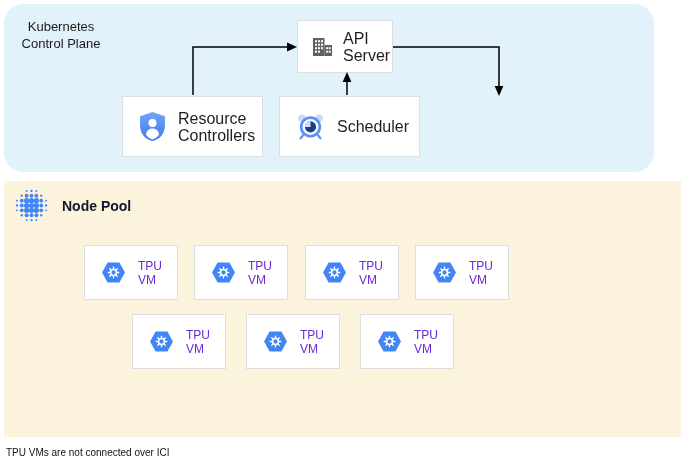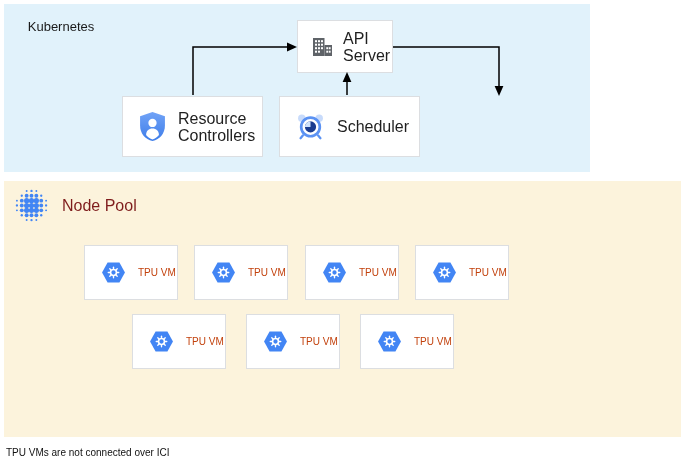--- a/index.html
+++ b/index.html
@@ -1,59 +1,60 @@
 <!DOCTYPE html>
 <html><head>
 <meta charset="utf-8">
 <style>
   html,body{margin:0;padding:0;background:#ffffff;}
   .canvas{
     position:relative;width:685px;height:475px;background:#ffffff;
     font-family:"Liberation Sans", sans-serif;color:#1f1f1f;overflow:hidden;
   }
   .section{position:absolute;}
-  .cp-section{left:4px;top:4px;width:586px;height:168px;background:#e1f2fb;}
+  .cp-section{left:4px;top:4px;width:650px;height:168px;background:#e1f2fb;border-radius:20px;}
   .np-section{left:4px;top:181px;width:677px;height:256px;background:#fcf3dc;}
   .cp-label{
     position:absolute;left:8px;top:14px;width:98px;text-align:center;
     font-size:13px;line-height:17px;color:#1a1a1a;
   }
   .node-box{
     position:absolute;background:#ffffff;border:1px solid #dcdee1;
     display:flex;align-items:center;box-sizing:border-box;
   }
   .node-box .txt{font-size:16px;line-height:17px;color:#1f1f1f;}
   .api-box{left:293px;top:16px;width:96px;height:53px;padding-left:14px;gap:10px;}
   .api-box .txt{width:50px;}
   .rc-box{left:118px;top:92px;width:141px;height:61px;padding-left:17px;gap:13px;}
   .rc-box .txt{width:80px;}
   .sch-box{left:275px;top:92px;width:141px;height:61px;padding-left:16px;gap:12px;}
   .st-box{left:433px;top:92px;width:125px;height:61px;padding-left:16px;gap:12px;}
   .arrows{position:absolute;left:0;top:0;pointer-events:none;}
   .np-header{position:absolute;left:10px;top:7px;display:flex;align-items:center;gap:13px;}
-  .np-header .txt{font-size:16px;color:#7f1d1d;}
+  .np-header .txt{font-size:14px;color:#0f172a;font-weight:bold;}
   .tpu-box{
     position:absolute;width:94px;height:55px;background:#ffffff;border:1px solid #dcdee1;
     display:flex;align-items:center;box-sizing:border-box;padding-left:17px;gap:13px;
   }
-  .tpu-box .txt{font-size:10px;color:#c2410c;text-align:right;}
+  .tpu-box .txt{font-size:12px;color:#6d28d9;}
   .r1{top:64px;} .r2{top:133px;}
   .footer-note{
     position:absolute;left:6px;top:447px;font-size:10px;color:#111111;
   }
   .icon{display:block;flex:0 0 auto;}
 </style>
 </head>
 <body>
 
 <div class="canvas">
 
   <div class="section cp-section">
     <div class="cp-label">
       <div>Kubernetes</div>
+      <div>Control Plane</div>
     </div>
 
     <div class="node-box api-box">
       <svg class="icon" width="21" height="20" viewBox="0 0 21 20">
         <rect x="1" y="1" width="11.5" height="18" fill="#5f6368"></rect>
         <rect x="12.5" y="8" width="7.5" height="11" fill="#5f6368"></rect>
         <g fill="#ffffff">
           <rect x="3" y="3.2" width="2" height="2"></rect>
             <rect x="6" y="3.2" width="2" height="2"></rect>
             <rect x="9" y="3.2" width="2" height="2"></rect>

